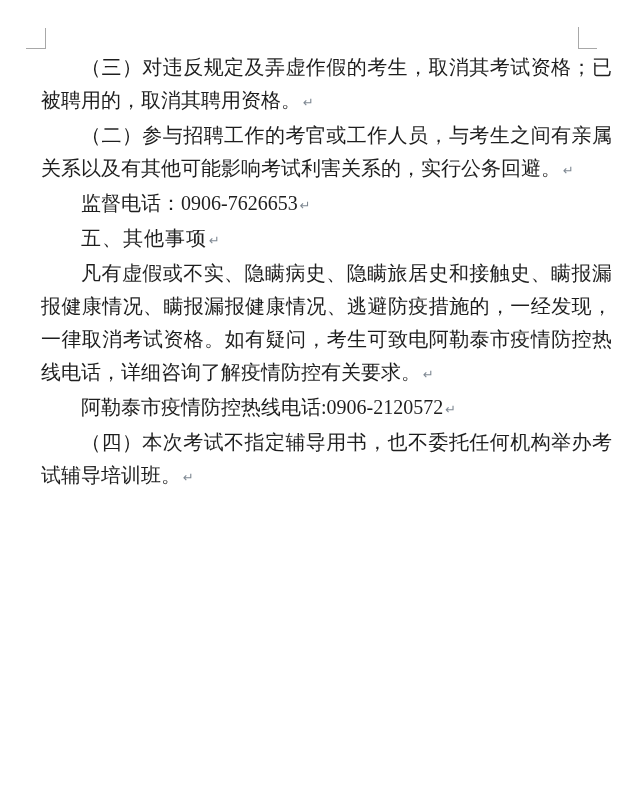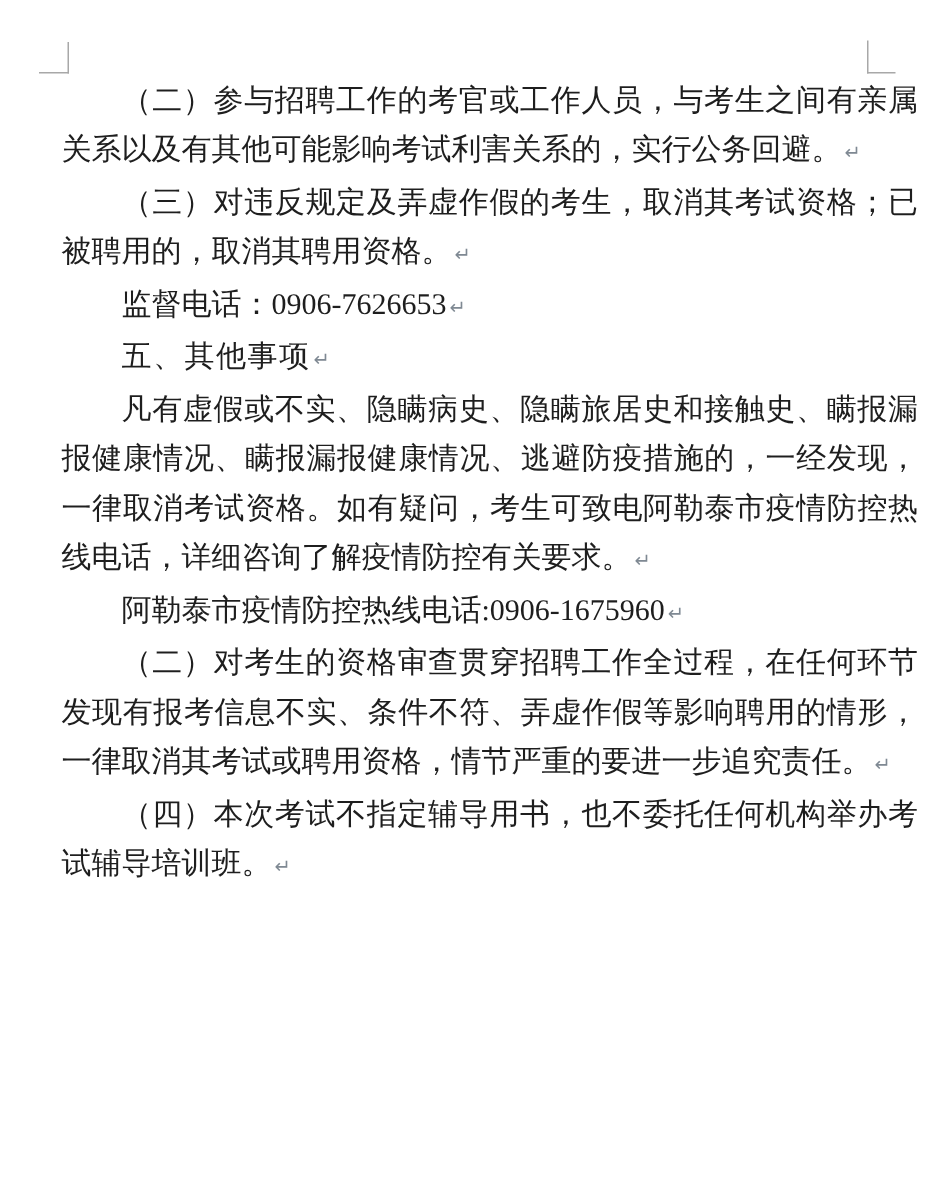--- a/index.html
+++ b/index.html
@@ -48,22 +48,21 @@
     vertical-align: baseline;
   }
 </style>
 </head>
 <body>
 
 <div class="page">
   <div class="mark mark-tl"></div>
   <div class="mark mark-tr"></div>
   <div class="doc">
+      <p class="para body"><span>（三）对违反规定及弄虚作假的考生，取消其考试资格；已被聘用的，取消其聘用资格。</span><span class="pmark">↵</span></p>
       <p class="para body"><span>（二）参与招聘工作的考官或工作人员，与考生之间有亲属关系以及有其他可能影响考试利害关系的，实行公务回避。</span><span class="pmark">↵</span></p>
-      <p class="para body"><span>（三）对违反规定及弄虚作假的考生，取消其考试资格；已被聘用的，取消其聘用资格。</span><span class="pmark">↵</span></p>
       <p class="para body"><span>监督电话：0906-7626653</span><span class="pmark">↵</span></p>
       <p class="para heading"><span>五、其他事项</span><span class="pmark">↵</span></p>
       <p class="para body"><span>凡有虚假或不实、隐瞒病史、隐瞒旅居史和接触史、瞒报漏报健康情况、瞒报漏报健康情况、逃避防疫措施的，一经发现，一律取消考试资格。如有疑问，考生可致电阿勒泰市疫情防控热线电话，详细咨询了解疫情防控有关要求。</span><span class="pmark">↵</span></p>
-      <p class="para body"><span>阿勒泰市疫情防控热线电话:0906-1675960</span><span class="pmark">↵</span></p>
-      <p class="para body"><span>（二）对考生的资格审查贯穿招聘工作全过程，在任何环节发现有报考信息不实、条件不符、弄虚作假等影响聘用的情形，一律取消其考试或聘用资格，情节严重的要进一步追究责任。</span><span class="pmark">↵</span></p>
+      <p class="para body"><span>阿勒泰市疫情防控热线电话:0906-2120572</span><span class="pmark">↵</span></p>
       <p class="para body"><span>（四）本次考试不指定辅导用书，也不委托任何机构举办考试辅导培训班。</span><span class="pmark">↵</span></p>
     </div>
 </div>
 
 </body></html>

